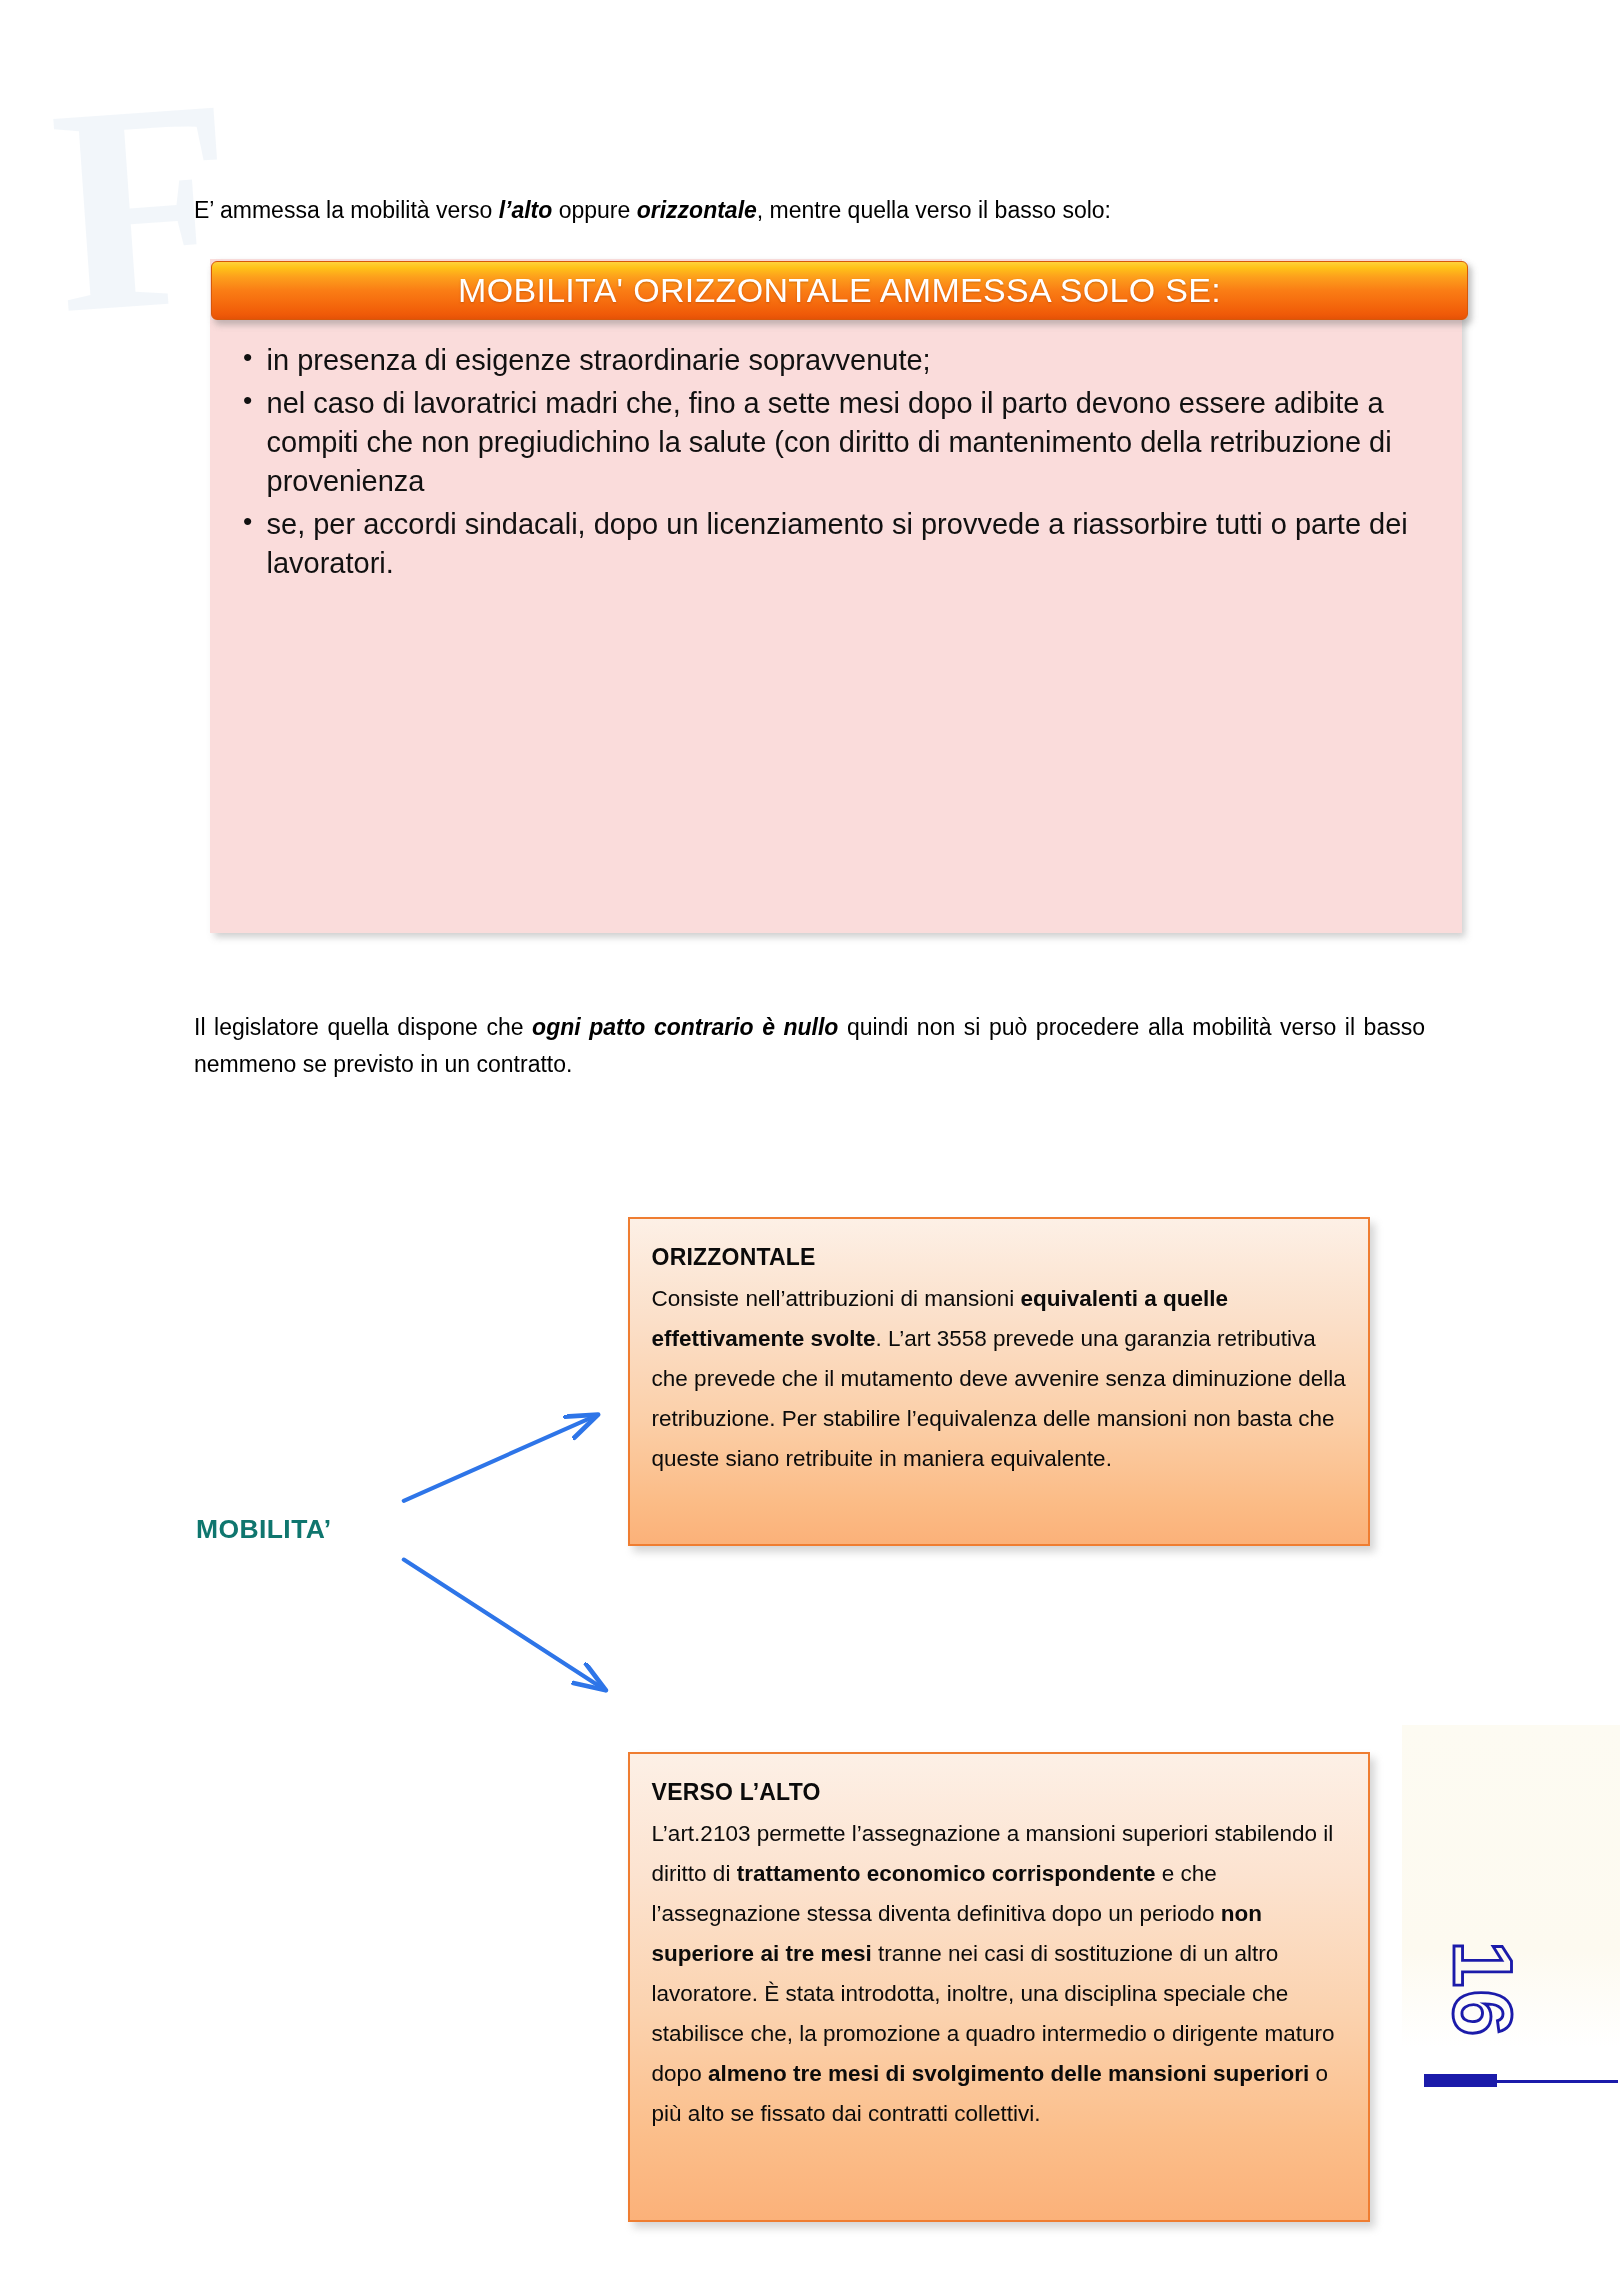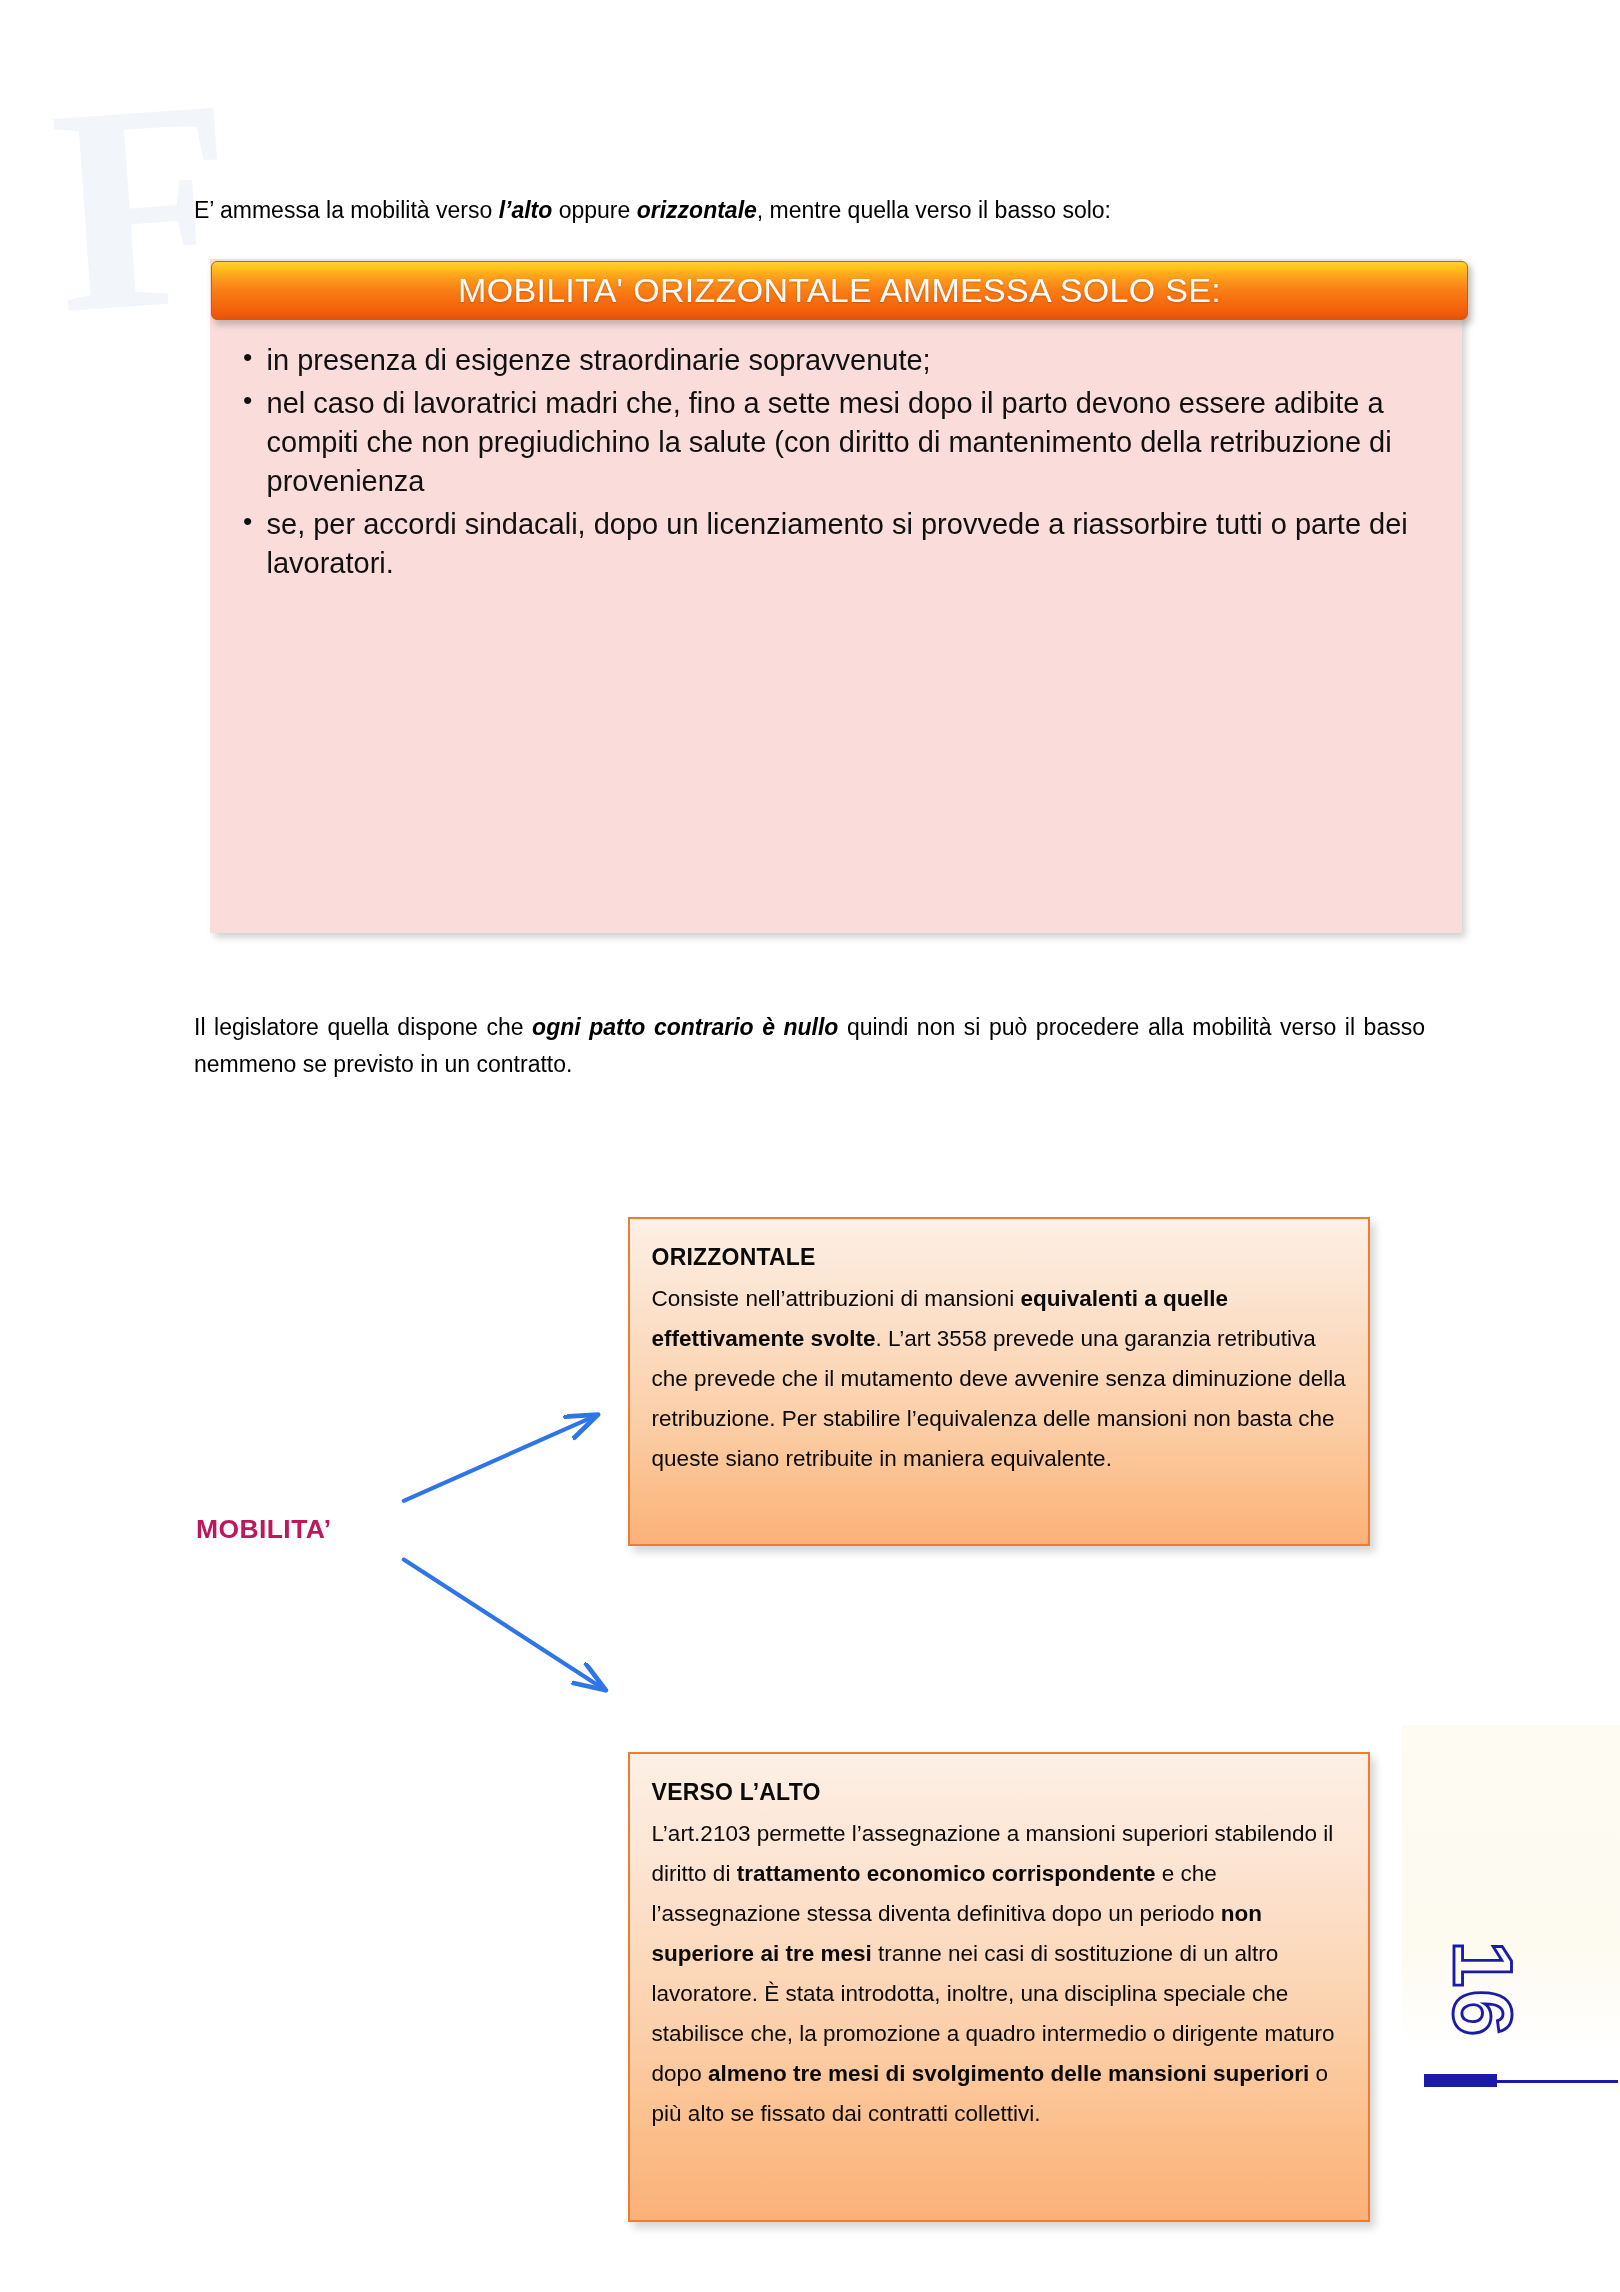--- a/index.html
+++ b/index.html
@@ -116,21 +116,21 @@
     left:0; top:0;
     width:1620px; height:2293px;
     pointer-events:none;
   }
   #mobility-root-label{
     position:absolute;
     left:196px; top:1514px;
     font-family:"Liberation Sans", sans-serif;
     font-size:26.5px;
     font-weight:bold;
-    color:#be185d;
+    color:#0f766e;
     letter-spacing:0.4px;
   }
 
   .branch-box{
     position:absolute;
     border:2px solid #ef7d31;
     box-shadow:4.9px 5.9px 7.8px rgba(130,130,130,0.33);
     box-sizing:border-box;
     padding:17.6px 21.6px 15.7px 21.6px;
     font-family:"Liberation Sans", sans-serif;

